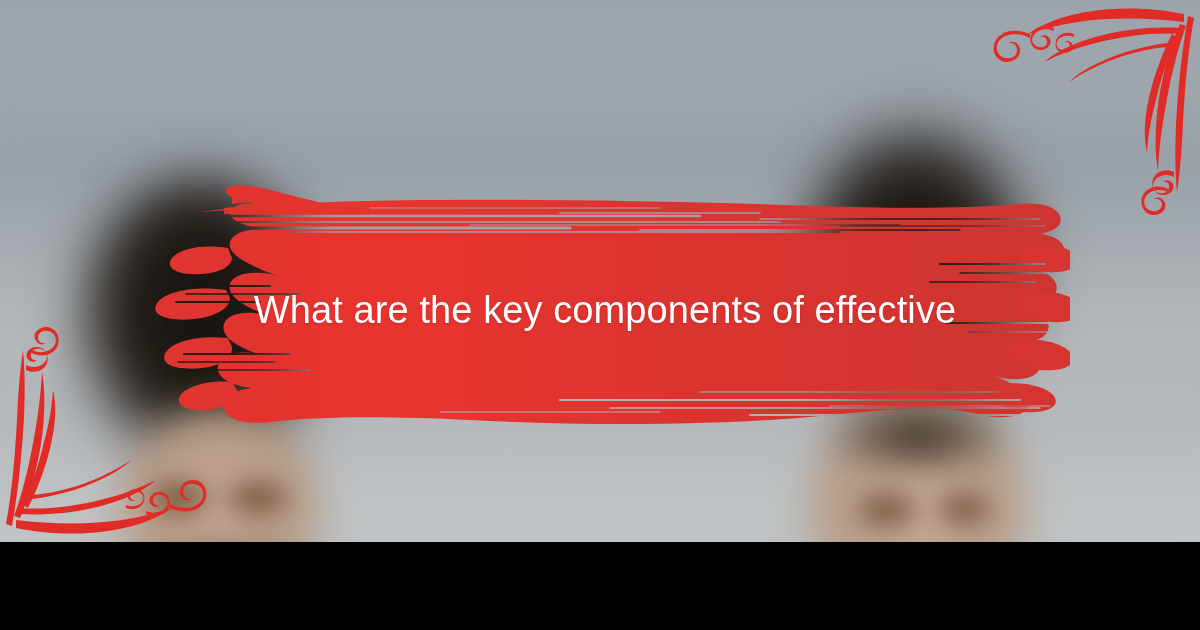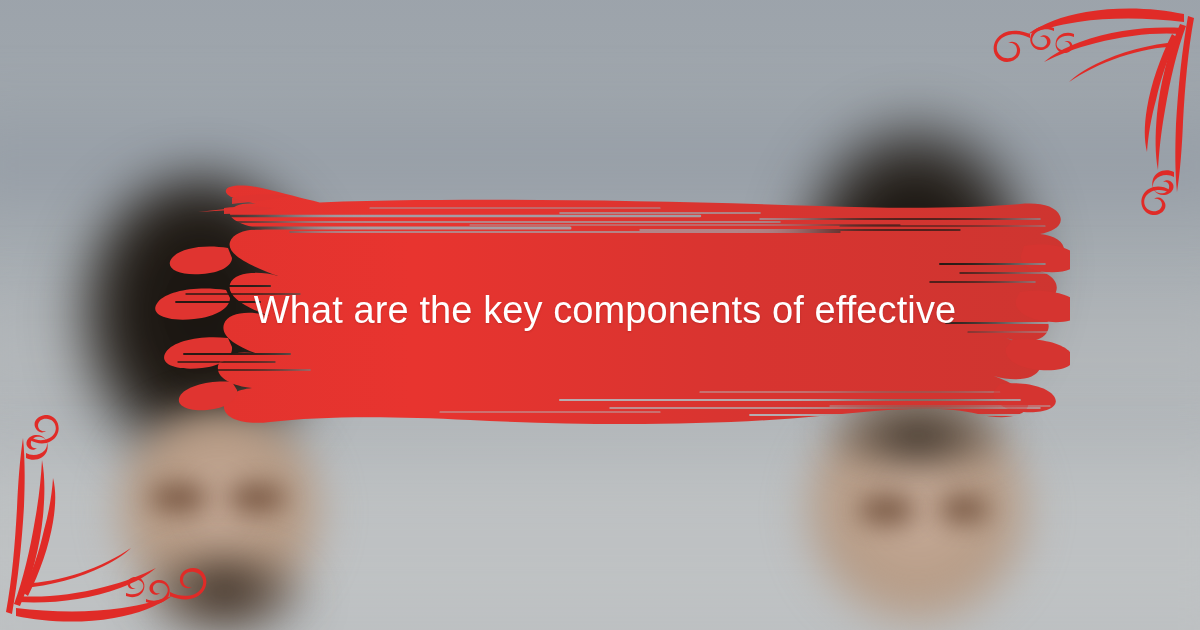--- a/index.html
+++ b/index.html
@@ -8,21 +8,21 @@
     padding: 0;
     background: #000;
   }
   body {
     font-family: "Liberation Sans", sans-serif;
   }
 
   #canvas {
     position: relative;
     width: 1200px;
-    height: 630px;
+    height: 542px;
     overflow: hidden;
     background: #d946ef;
   }
 
   
   .bg-photo {
     position: absolute;
     inset: 0;
     overflow: hidden;
   }

